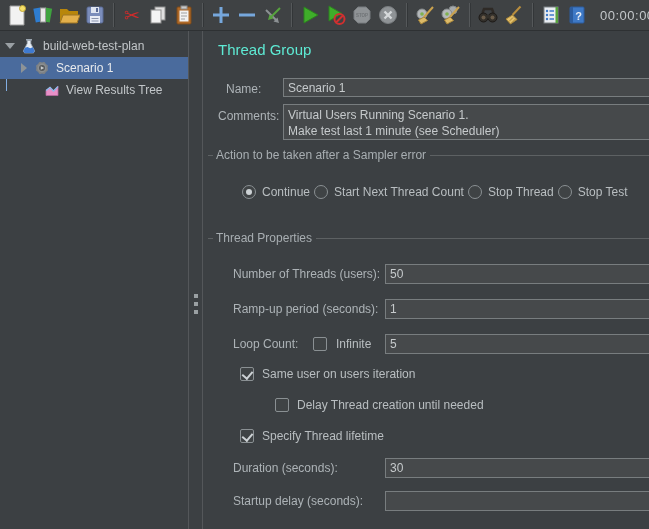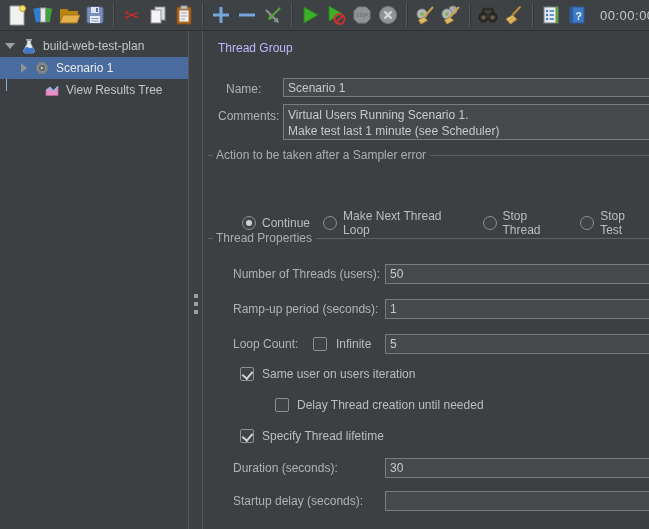--- a/index.html
+++ b/index.html
@@ -52,21 +52,21 @@
   .guide-line { position:absolute; left:6px; top:26px; width:1px; height:34px; background:#82aee3; }
   
   .splitter {
     position:absolute; top:31px; left:188px; width:15px; bottom:0;
     border-left:1px solid #54575a; border-right:1px solid #54575a; background:#3c4043;
   }
   .grip { position:absolute; left:5px; top:263px; }
   .grip i { display:block; width:4px; height:4px; background:#9aa0a3; margin-bottom:4px; }
   
   .main { position:absolute; top:31px; left:203px; right:0; bottom:0; background:#3c4043; }
-  .panel-title { position:absolute; top:10px; left:15px; font-size:12px; color:#c4b5fd; }
+  .panel-title { position:absolute; top:10px; left:15px; font-size:15px; color:#5eead4; }
   .lbl { color:#adb3b7; }
   .field-input, .field-textarea {
     background:#46494b; border:1px solid #787d7f; color:#c6cacc;
     font-family:"Liberation Sans", sans-serif; font-size:12px;
     padding:0 4px; outline:none;
   }
   .field-textarea { resize:none; line-height:16px; padding-top:2px; overflow:hidden; }
   .row-name { position:absolute; top:47px; left:0; right:0; }
   .row-name .lbl { position:absolute; left:15px; top:4px;margin-left:8px; }
   .row-name input { position:absolute; left:80px; right:-2px; height:19px; }
@@ -74,21 +74,21 @@
   .row-comments .lbl { position:absolute; left:15px; top:5px; }
   .row-comments textarea { position:absolute; left:80px; right:-2px; height:36px; }
   .group-header {
     position:absolute; left:5px; right:0; height:14px;
     display:flex; align-items:center; color:#a8aeb2;
   }
   .group-header::before { content:""; width:5px; height:1px; background:#5d6163; margin-right:3px; }
   .group-header::after { content:""; flex:1; height:1px; background:#5d6163; margin-left:4px; }
   .gh1 { top:117px; }
   .gh2 { top:200px; }
-  .radio-row { position:absolute; top:154px; left:39px; display:flex; gap:13px;margin-top:24px; }
+  .radio-row { position:absolute; top:154px; left:39px; display:flex; gap:4px; }
   .radio-opt { display:flex; align-items:center; gap:6px; color:#b9bec1; }
   .radio-circ {
     width:14px; height:14px; border:1px solid #8a9093; border-radius:50%;
     background:#3f4345; position:relative; flex:0 0 auto;
   }
   .radio-circ.on::after {
     content:""; position:absolute; left:3px; top:3px; width:6px; height:6px;
     border-radius:50%; background:#cdd2d5;
   }
   .prop-row { position:absolute; left:0; right:0; height:20px; }
@@ -328,21 +328,21 @@
 
   <div class="group-header gh1">Action to be taken after a Sampler error</div>
 
   <div class="radio-row">
     <span class="radio-opt">
       <span class="radio-circ on"></span>
       <span>Continue</span>
     </span>
     <span class="radio-opt">
       <span class="radio-circ"></span>
-      <span>Make Next Thread Loop</span>
+      <span>Start Next Thread Count</span>
     </span>
     <span class="radio-opt">
       <span class="radio-circ"></span>
       <span>Stop Thread</span>
     </span>
     <span class="radio-opt">
       <span class="radio-circ"></span>
       <span>Stop Test</span>
     </span>
   </div>

